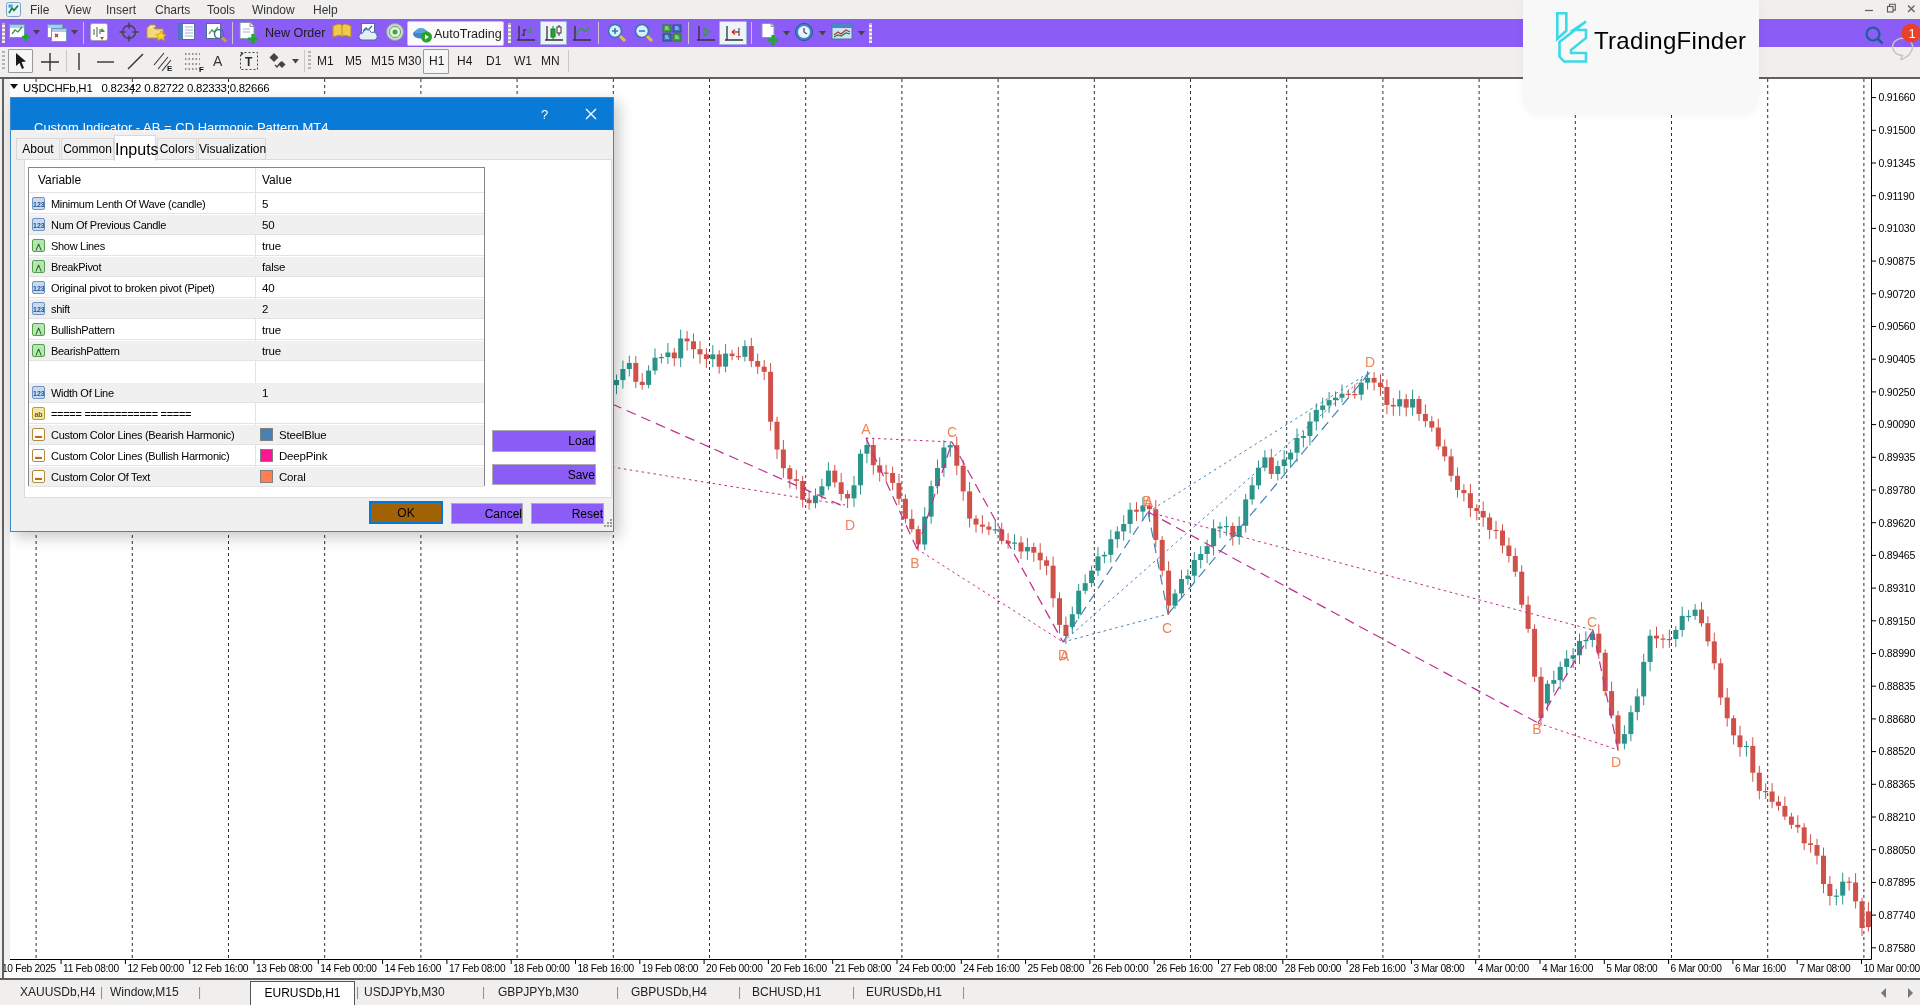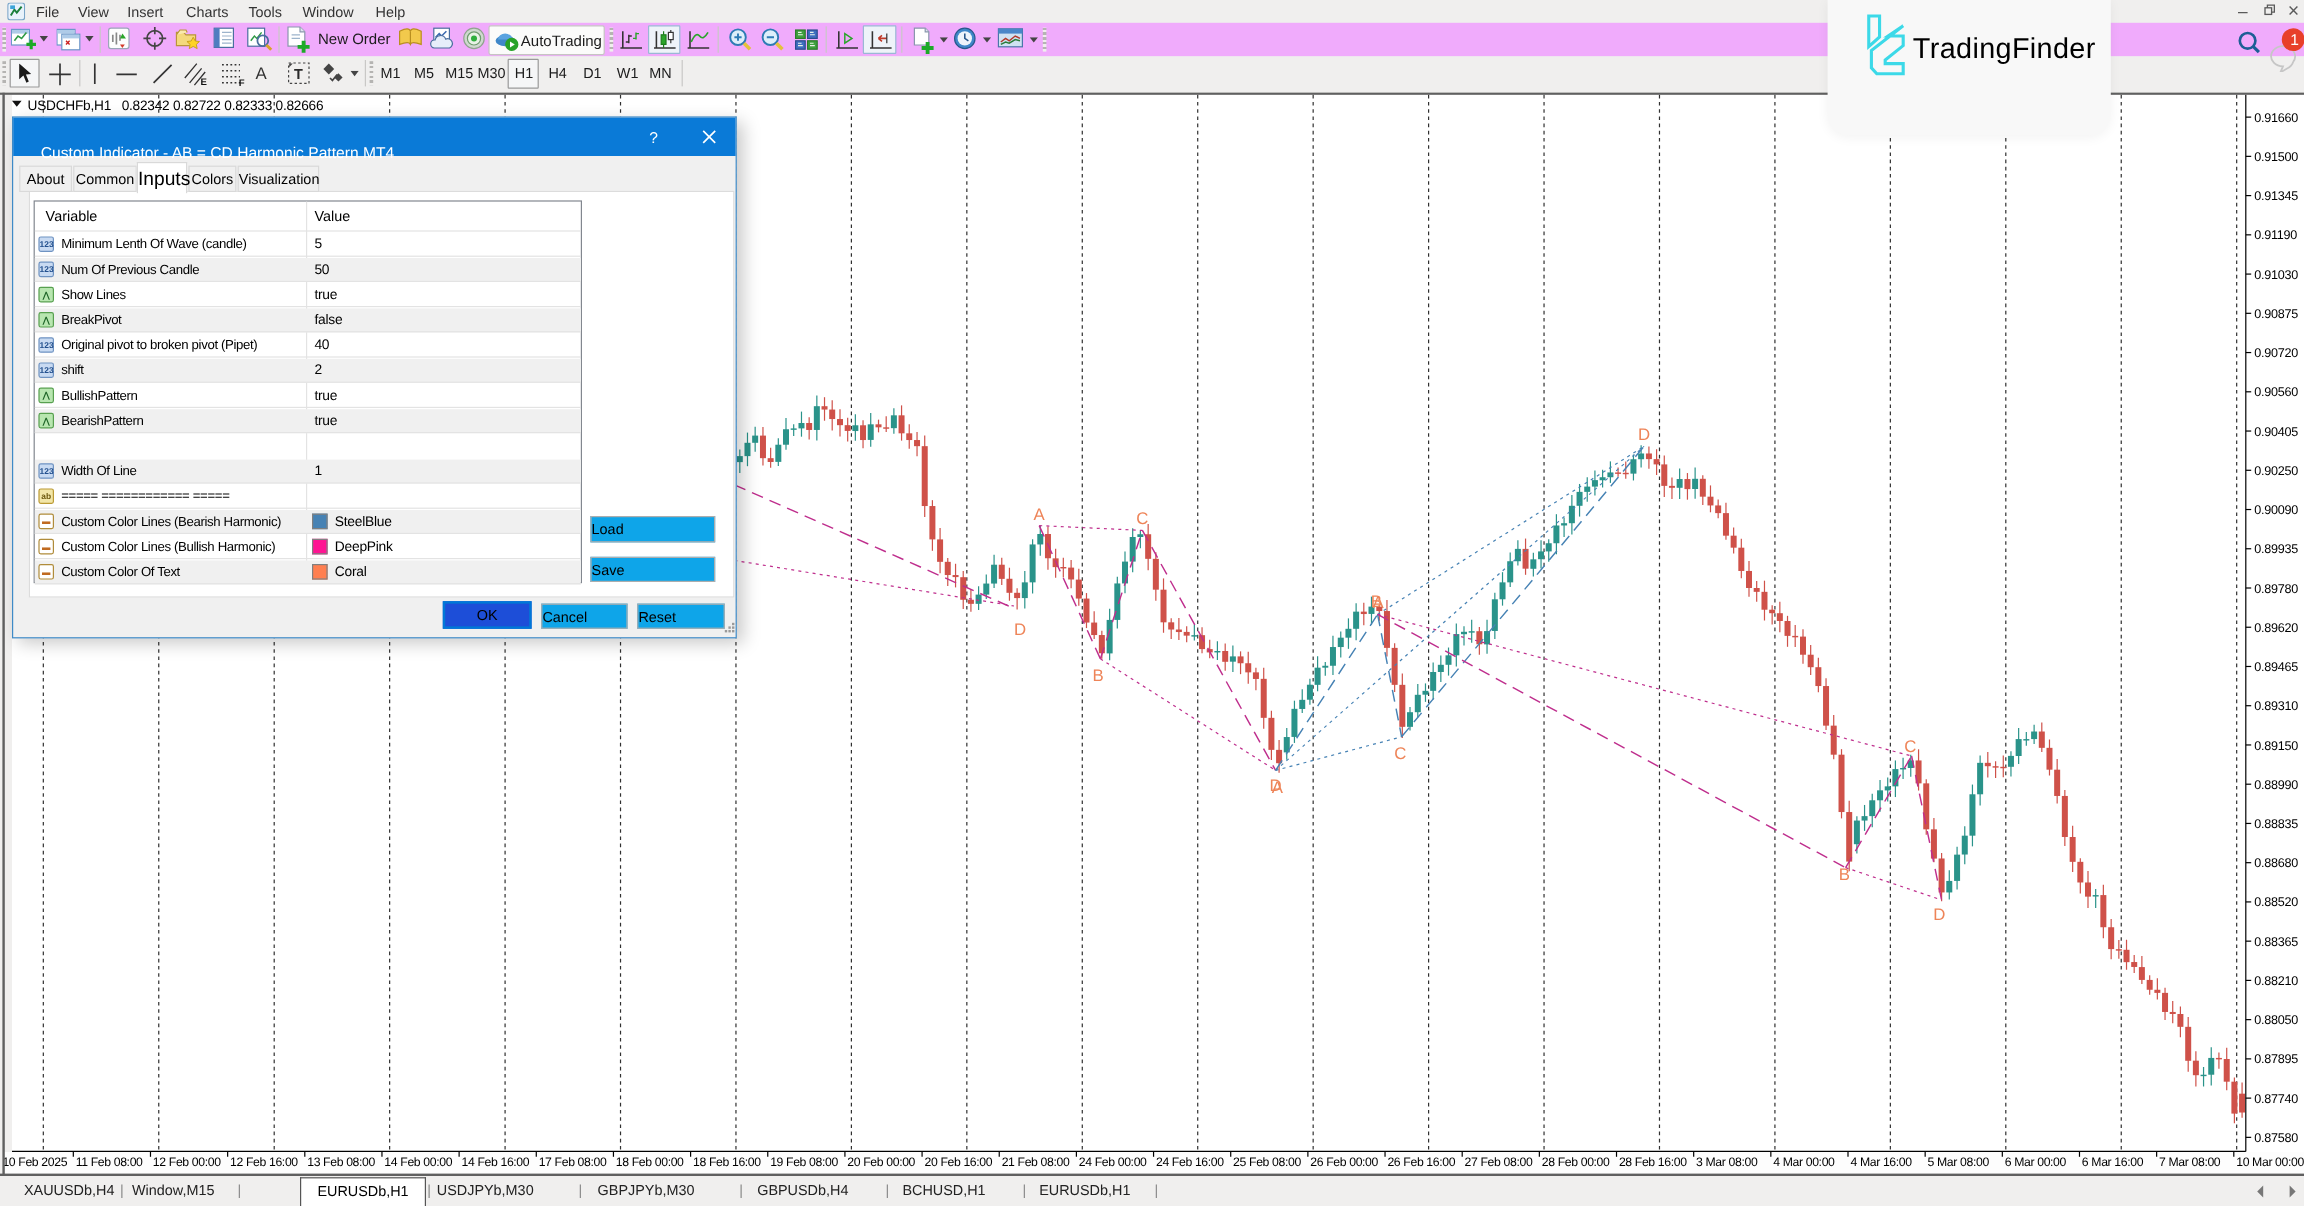--- a/index.html
+++ b/index.html
@@ -1,18 +1,18 @@
 <!DOCTYPE html>
 <html><head><meta charset="utf-8"><title>t</title><style>
 *{margin:0;padding:0;box-sizing:border-box}
 html,body{width:1920px;height:1005px;overflow:hidden;background:#f0efee;font-family:"Liberation Sans",sans-serif}
 .abs{position:absolute}
 #menubar{position:absolute;left:0;top:0;width:1920px;height:19px;background:#f0efee;z-index:6}
 #menubar span{position:absolute;top:3px;font-size:12px;color:#333}
-#tb1{position:absolute;left:0;top:19px;width:1920px;height:28px;background:#f0abfc;z-index:6}
+#tb1{position:absolute;left:0;top:19px;width:1920px;height:28px;background:#8b5cf6;z-index:6}
 #tb2{position:absolute;left:0;top:47px;width:1920px;height:30px;background:#f0efee;z-index:6}
 .sep{position:absolute;width:1px;background:#c9c8c6;top:3px;height:22px}
 .grip{position:absolute;top:4px;width:3px;height:20px;background-image:repeating-linear-gradient(#b5b4b2 0 2px,#f0efee 2px 4px)}
 .tftxt{position:absolute;top:7px;font-size:12px;color:#1c1c1c}
 .pressed{position:absolute;background:#eef3f9;border:1px solid #9ab8d5;border-radius:1px}
 #topline{position:absolute;left:0;top:77px;width:1920px;height:2px;background:#606060;z-index:3}
 #leftline{position:absolute;left:2px;top:77px;width:2px;height:902px;background:#606060;z-index:3}
 #botline{position:absolute;left:0;top:978px;width:1920px;height:2px;background:#606060;z-index:3}
 #tabbar{position:absolute;left:0;top:980px;width:1920px;height:25px;background:#f0efee;z-index:6;font-size:12px;color:#222}
 #tabbar .t{position:absolute;top:5px}
@@ -25,22 +25,22 @@
 #dlgpage{position:absolute;left:13px;top:61px;width:588px;height:339px;background:#fff;border:1px solid #dcdcdc}
 .dtab{position:absolute;top:40px;height:22px;background:#f0f0f0;border:1px solid #d9d9d9;font-size:12px;text-align:center;padding-top:3px;z-index:11}
 #dtabactive{position:absolute;left:103px;top:37px;width:42px;height:26px;background:#fff;border:1px solid #d9d9d9;border-bottom:none;font-size:16px;text-align:center;padding-top:5px;z-index:12}
 #dtable{position:absolute;left:17px;top:69px;width:457px;height:319px;border:1px solid #82878f;background:#fff}
 .drow{position:absolute;left:0;width:455px;height:20px;border-bottom:1px solid #e3e3e3}
 .gray{background:#f0f0f0}
 .dvar{position:absolute;left:22px;top:4px;font-size:11px;letter-spacing:-0.3px;color:#000;white-space:nowrap}
 .dval{position:absolute;left:233px;top:4px;font-size:11.5px;letter-spacing:-0.2px;color:#000;white-space:nowrap}
 .dico{position:absolute;left:3px;top:3px;width:13px;height:13px;border-radius:2px;font-size:7px;font-weight:bold;text-align:center;line-height:13px}
 .csw{position:absolute;left:231px;top:3px;width:13px;height:13px;border:1px solid #808080}
-.btn{position:absolute;background:#0ea5e9;border:1px solid #adadad;font-size:12px;text-align:left;padding-top:3px}
-#okbtn{position:absolute;left:358px;top:403px;width:74px;height:23px;background:#1d4ed8;border:2px solid #0078d7;font-size:12px;text-align:center;padding-top:3px}
+.btn{position:absolute;background:#8b5cf6;border:1px solid #adadad;font-size:12px;text-align:right;padding-top:3px}
+#okbtn{position:absolute;left:358px;top:403px;width:74px;height:23px;background:#a16207;border:2px solid #0078d7;font-size:12px;text-align:center;padding-top:3px}
 .icon{position:absolute}
 #floaters{position:absolute;z-index:12}
 </style></head><body>
 <svg id="chart" width="1920" height="1005" style="position:absolute;left:0;top:0;z-index:2">
     <rect x="10" y="79" width="1910" height="881" fill="#ffffff"></rect>
     <rect x="3" y="960" width="1917" height="19" fill="#fdfdfd"></rect>
     <line x1="36.1" y1="79" x2="36.1" y2="959" stroke="#303030" stroke-width="1" stroke-dasharray="3,3"></line>
     <line x1="132.3" y1="79" x2="132.3" y2="959" stroke="#303030" stroke-width="1" stroke-dasharray="3,3"></line>
     <line x1="228.5" y1="79" x2="228.5" y2="959" stroke="#303030" stroke-width="1" stroke-dasharray="3,3"></line>
     <line x1="324.7" y1="79" x2="324.7" y2="959" stroke="#303030" stroke-width="1" stroke-dasharray="3,3"></line>

